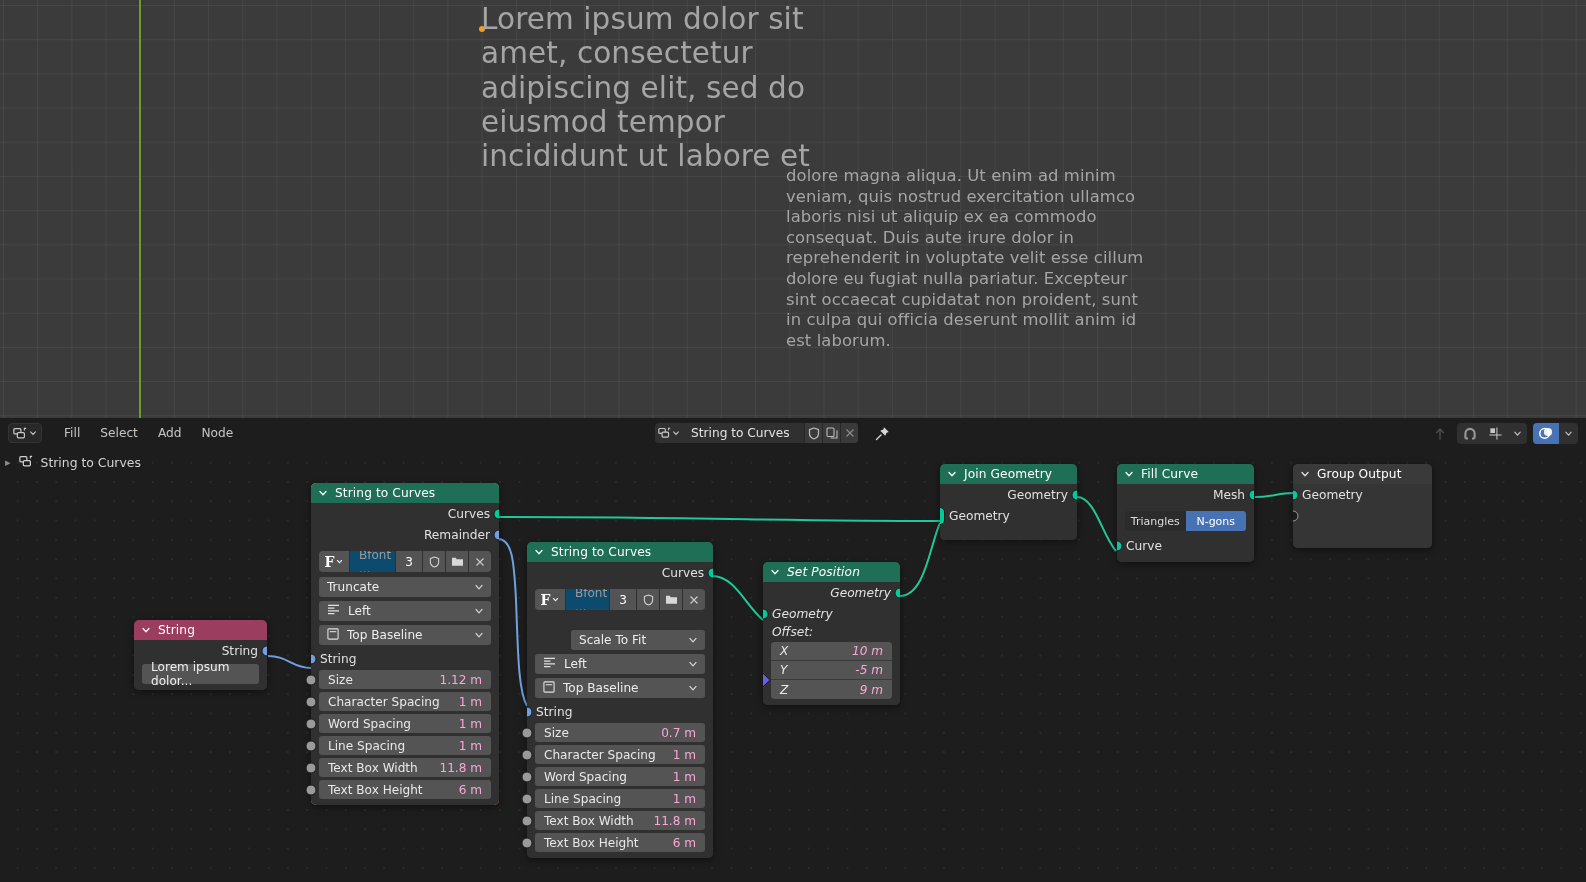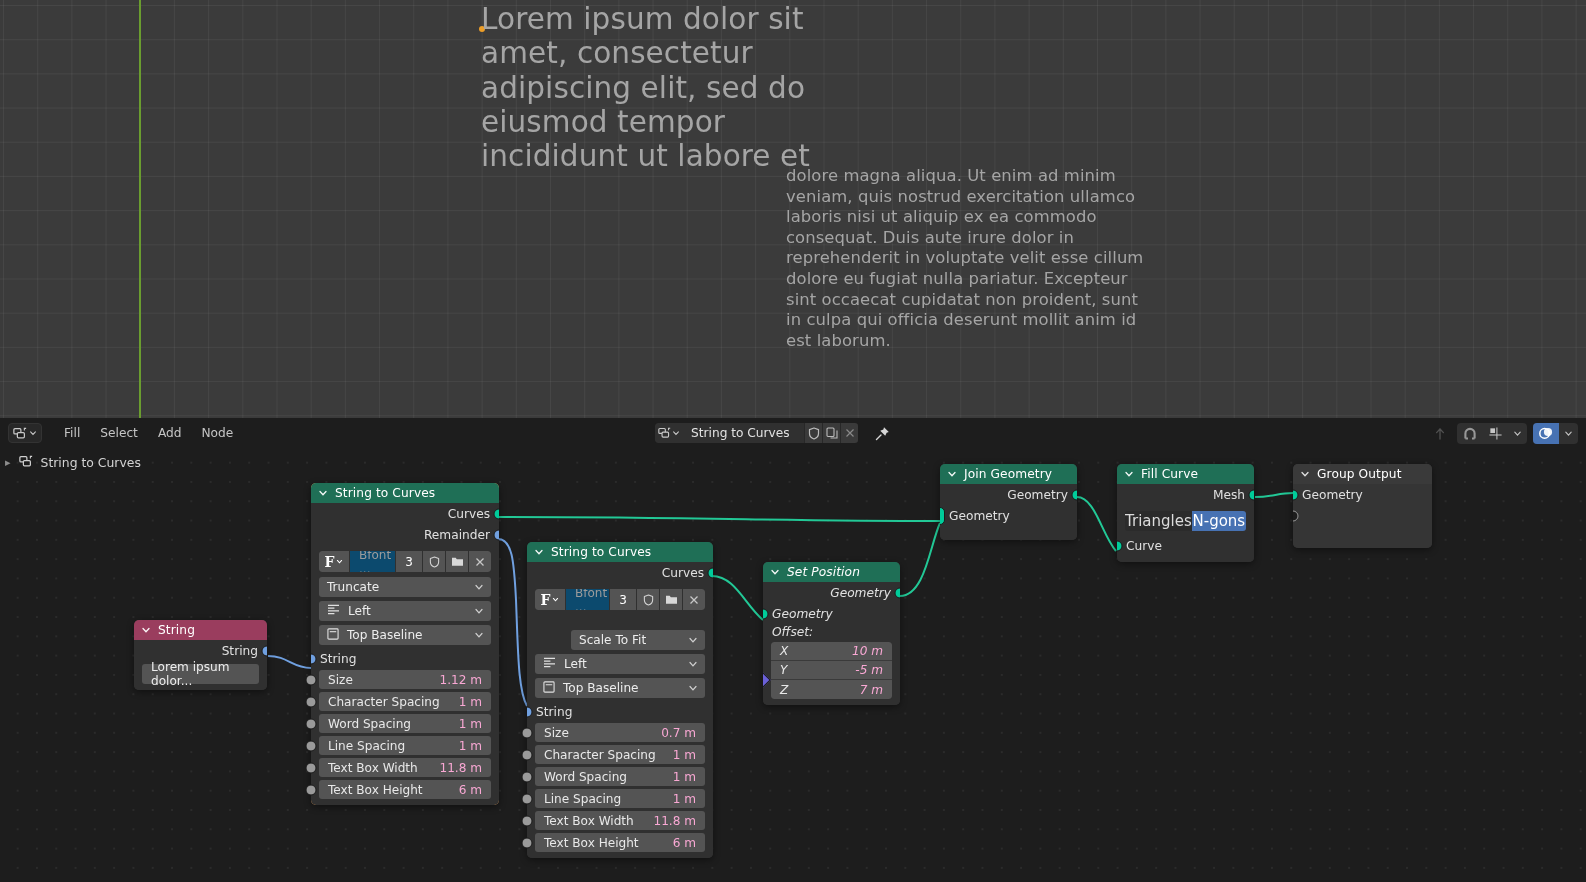--- a/index.html
+++ b/index.html
@@ -241,21 +241,21 @@
   .fb-num { width: 26px; background: #545454; display:flex; align-items:center; justify-content:center;
     color: #fff; font-size: 12px; }
   .fb-ic { width: 22px; background: #545454; display:flex; align-items:center; justify-content:center; color:#d2d2d2; }
   .fb-ic.last { border-radius: 0 3px 3px 0; }
   .fb-x { color: #c7c7c7; }
 
   
   .togglepair { display: flex; height: 20px; border-radius: 3px; overflow: hidden; }
   .tg {
     flex: 1; display: flex; align-items: center; justify-content: center;
-    font-size: 15px; background: #2b2b2b; color: #dcdcdc;
+    font-size: 11px; background: #2b2b2b; color: #dcdcdc;
   }
   .tg.active { background: #4772b3; color: #ffffff; }
 
   
   .go-body { background: #353535; }
 
   .offset-stack { margin: 0 8px; border-radius: 3px; overflow: hidden; }
   .offset-stack .wfield { border-radius: 0; margin: 0; border-bottom: 1px solid #3a3a3a; }
   .offset-stack .wfield:first-child { border-radius: 3px 3px 0 0; }
   .offset-stack .wfield:last-child { border-radius: 0 0 3px 3px; border-bottom: none; }
@@ -744,21 +744,21 @@
               <div class="wfield">
                 <span class="wlbl">X</span>
                 <span class="wval">10 m</span>
               </div>
               <div class="wfield">
                 <span class="wlbl">Y</span>
                 <span class="wval">-5 m</span>
               </div>
               <div class="wfield">
                 <span class="wlbl">Z</span>
-                <span class="wval">7 m</span>
+                <span class="wval">9 m</span>
               </div>
             </div>
           </div>
         </div>
       </div>
     </div>
 
     <div class="node" style="left:940px; top:16px; width:137px;">
       <div class="node-inner">
         <div class="node-header hdr-geo">

